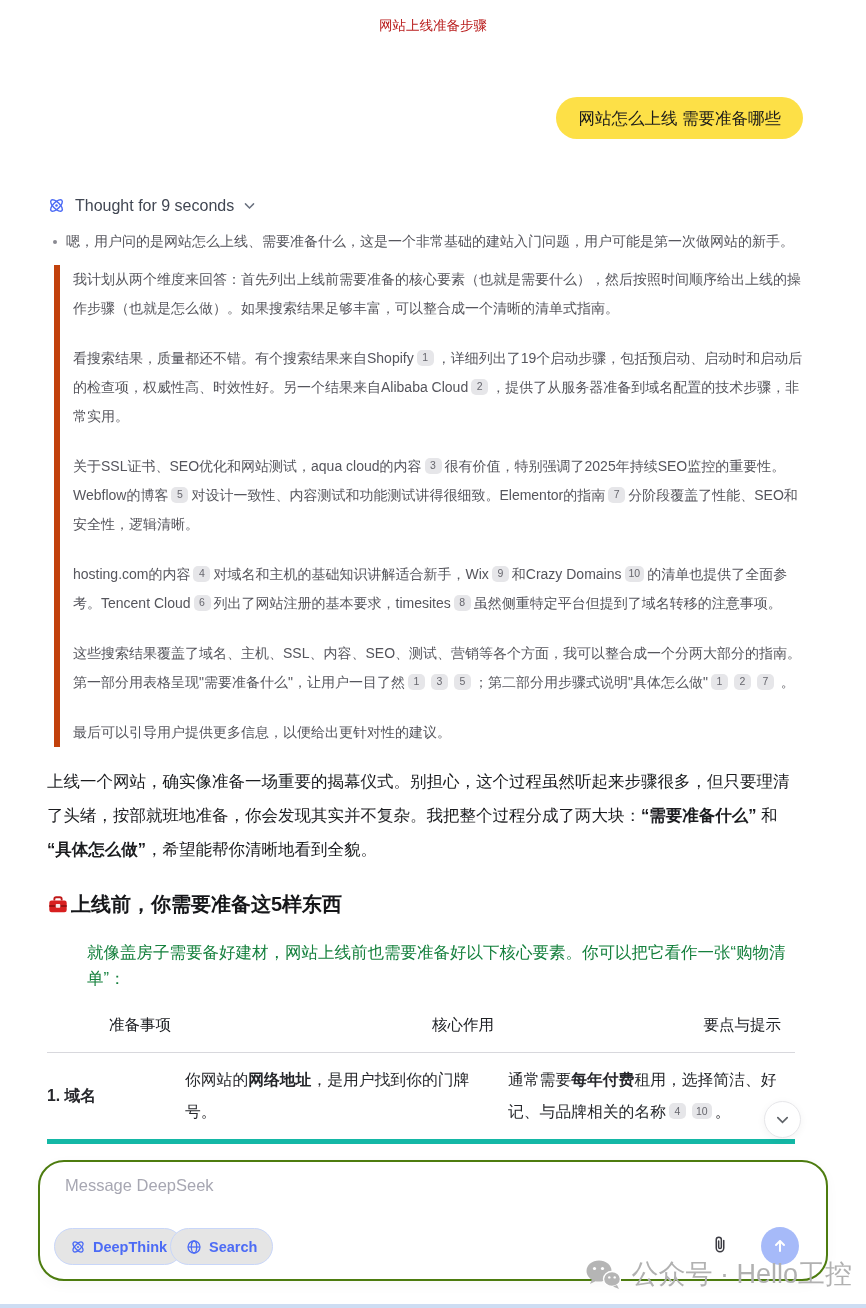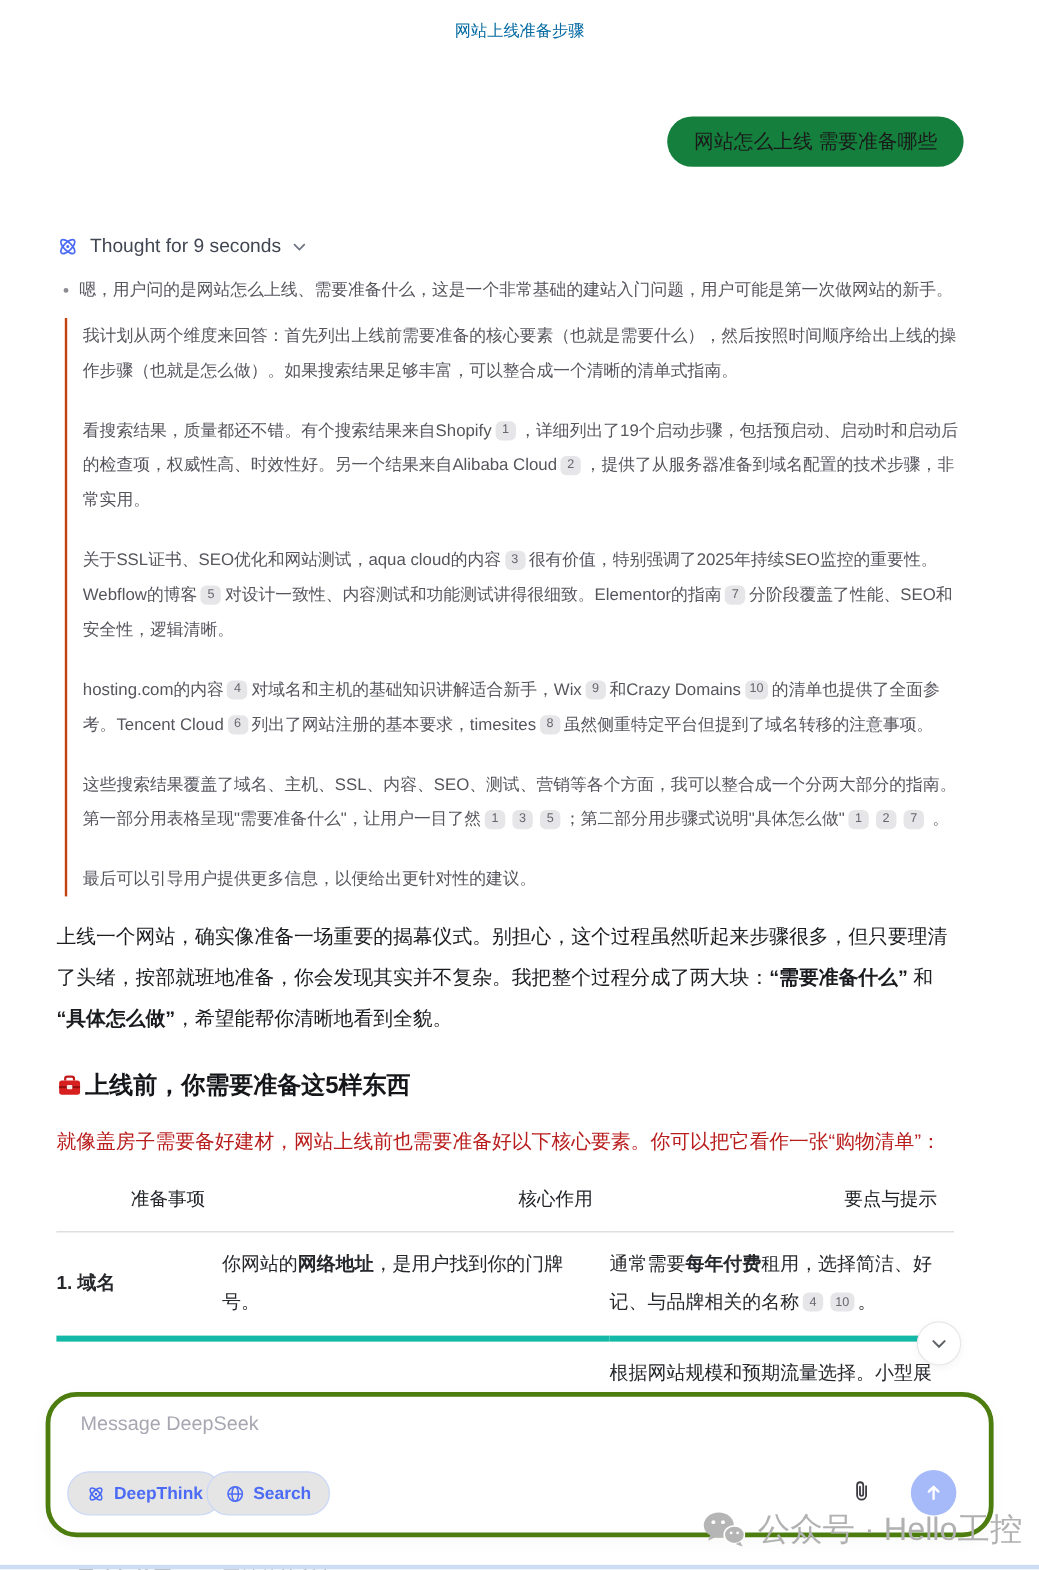--- a/index.html
+++ b/index.html
@@ -3,83 +3,83 @@
 <meta charset="utf-8">
 <style>
   * { margin:0; padding:0; box-sizing:border-box; }
   html,body { width:866px; height:1308px; }
   body {
     font-family:"Liberation Sans","DejaVu Sans",sans-serif;
     background:#ffffff; color:#202124; overflow:hidden; position:relative;
   }
   .page { position:absolute; inset:0; overflow:hidden; }
 
-  .page-title { text-align:center; padding-top:17px; font-size:13.5px; color:#0369a1; }
+  .page-title { text-align:center; padding-top:17px; font-size:13.5px; color:#b91c1c; }
 
   .content { width:756px; margin:0 auto 0 47px; }
 
   
   .bubble-row { display:flex; justify-content:flex-end; margin-top:62px; }
   .user-bubble {
-    background:#15803d; border-radius:22px; padding:10px 22px;
+    background:#fde047; border-radius:22px; padding:10px 22px;
     font-size:16.5px; color:#1a1a1a; line-height:22px;
   }
 
   
   .thought-row { display:flex; align-items:center; gap:9px; margin-top:57px; color:#404652; font-size:16px; cursor:pointer; }
   .read-row { display:flex; align-items:center; gap:9px; margin-top:18px; color:#404652; font-size:15.5px; }
   .favicons { display:flex; align-items:center; margin-left:2px; }
   .favicon {
     width:19px; height:19px; border-radius:50%; display:inline-flex; align-items:center; justify-content:center;
     font-size:10px; font-weight:700; margin-left:-6px; border:1.5px solid #fff;
   }
   .favicon:first-child { margin-left:0; }
   .favicon .leaf { width:11px; height:11px; border-radius:0 60% 0 60%; display:block; }
 
   
   .think { margin-top:12px; font-size:14px; line-height:29px; color:#55555c; }
   .bullet-row { display:flex; gap:9px; }
   .bullet-dot { flex:0 0 auto; width:4px; height:4px; border-radius:50%; background:#8a8a92; margin-top:13px; margin-left:6px; }
-  .quote { border-left:2px solid #c2410c; margin-left:7px; padding-left:13px; margin-top:9px; }
+  .quote { border-left:6px solid #c2410c; margin-left:7px; padding-left:13px; margin-top:9px; }
   .t-para { margin-bottom:21px; }
   .t-para:last-child { margin-bottom:0; }
 
   .cite {
     display:inline-flex; align-items:center; justify-content:center;
     min-width:17px; height:16px; padding:0 4px; margin:0 3px;
     background:#e6e6e9; border-radius:5px; font-size:10.5px; color:#66666d;
     vertical-align:2px; cursor:pointer;
   }
 
   
   .answer { margin-top:17px; font-size:16.5px; line-height:34px; color:#1b1c1f; }
   .answer strong, td strong { font-weight:700; }
 
   .section-h { margin-top:25px; display:flex; align-items:center; gap:2px; font-size:20px; font-weight:700; color:#151619; }
-  .section-intro { margin-top:21px; font-size:16.5px; line-height:26px; color:#b91c1c; }
+  .section-intro { margin-top:21px; font-size:16.5px; line-height:26px; color:#15803d;margin-left:40px; }
 
   
   table.prep { margin-top:24px; width:748px; border-collapse:collapse; table-layout:fixed; }
   th { text-align:right; font-weight:400; font-size:15.5px; color:#202226; padding:0 14px 16px 0; border-bottom:1px solid #d8d8dd; }
   th.h1 { width:138px; } th.h2 { width:323px; } th.h3 { width:287px; }
   td { font-size:15.8px; line-height:32px; color:#26272b; padding:11px 16px 11px 0; border-bottom:5px solid #14b8a6; vertical-align:middle; }
   td.c-item { font-weight:700; }
 
   
   .scroll-btn {
     position:absolute; right:65px; top:1101px; width:37px; height:37px; border-radius:50%;
     background:#fff; border:1px solid #e7e7ea; box-shadow:0 2px 8px rgba(0,0,0,.05);
     display:flex; align-items:center; justify-content:center; cursor:pointer; z-index:6;
   }
 
   
   .bottom { position:absolute; left:0; right:0; bottom:0; height:148px; background:#fff; z-index:5; }
   .composer {
     position:absolute; left:38px; right:38px; top:0; height:121px;
-    background:#fff; border:4px solid #4d7c0f; border-radius:26px;
+    background:#fff; border:2px solid #4d7c0f; border-radius:26px;
     box-shadow:0 4px 14px rgba(0,0,0,.03);
   }
   .placeholder { position:absolute; left:25px; top:14px; font-size:16.5px; color:#a7a7b2; }
   .pill-btn {
     position:absolute; bottom:14px; height:37px; border-radius:19px;
     background:#e5e5e5; border:1px solid #c8d6f9; color:#4c6bf5;
     display:flex; align-items:center; gap:7px; padding:0 15px; font-size:14.5px; font-weight:600; cursor:pointer;
   }
   .pill-deepthink { left:14px; } .pill-search { left:130px; }
   .clip-btn { position:absolute; right:97px; bottom:23px; cursor:pointer; }

